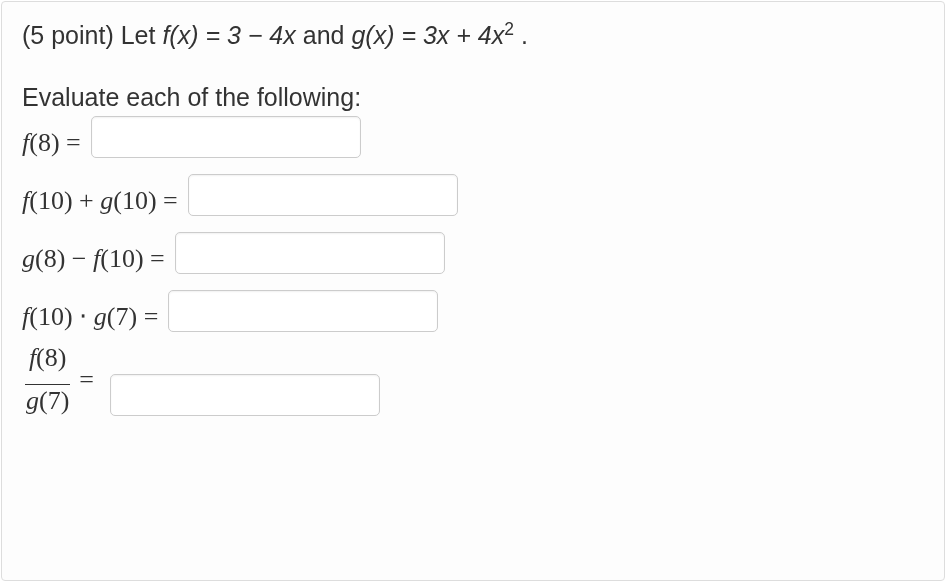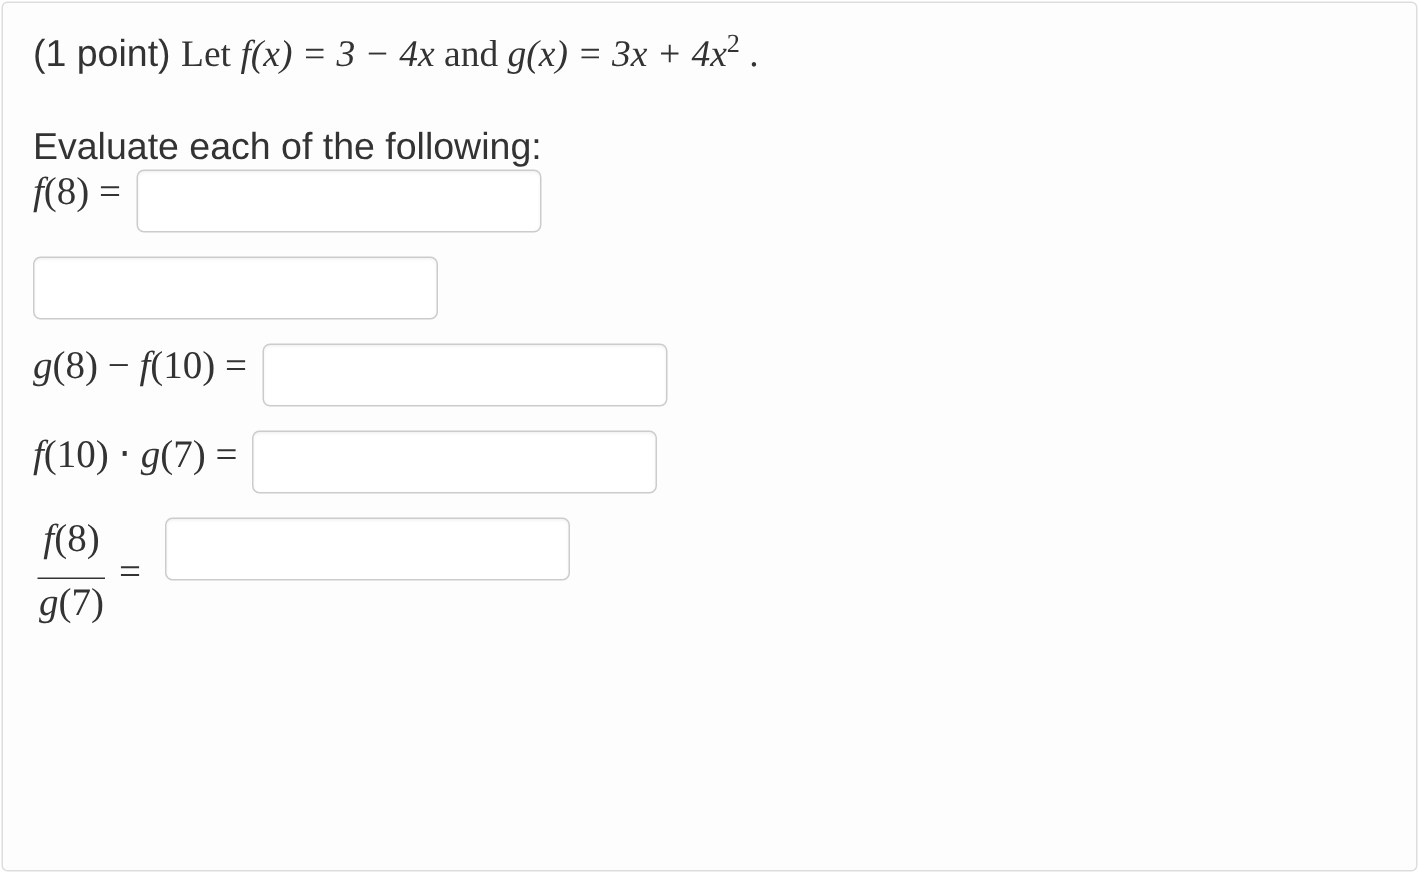--- a/index.html
+++ b/index.html
@@ -25,21 +25,21 @@
   .problem-statement {
     font-size: 25px;
     margin-bottom: 28px;
     line-height: 1.5;
   }
   .instruction {
     font-size: 25px;
   }
   .row {
     display: flex;
-    align-items: flex-start;
+    align-items: flex-end;
     margin-bottom: 12px;
     min-height: 46px;
   }
   .math-label {
     font-family: 'Times New Roman', Times, serif;
     font-size: 26px;
     margin-right: 10px;
     white-space: nowrap;
   }
   .math-label .func {
@@ -76,40 +76,43 @@
     min-height: 72px;
     margin-bottom: 0;
   }
 </style>
 </head>
 <body>
 
 <div class="container">
 
   <div class="problem-statement">
-    <span>(1 point)</span>
-    <span style="font-family:Liberation Serif, serif;">
+    <span>(5 point)</span>
+    <span style="font-family:Liberation Sans, sans-serif;">
       <span>Let</span>
       <span class="func" style="font-style:italic;">f(x) = 3 − 4x</span>
       <span>and</span>
       <span class="func" style="font-style:italic;">g(x) = 3x + 4x</span><sup style="font-style:normal;font-size:0.7em;">2</sup><span> .</span>
     </span>
   </div>
 
   <div class="instruction">Evaluate each of the following:</div>
 
   <div class="row">
     <span class="math-label">
       <span class="func">f</span><span>(8)</span><span> =</span>
     </span>
     <input class="answer" type="text" value="" style="">
   </div>
 
 
   <div class="row">
+    <span class="math-label">
+      <span class="func">f</span><span>(10)</span><span> + </span><span class="func">g</span><span>(10)</span><span> =</span>
+    </span>
     <input class="answer" type="text" value="" style="">
   </div>
 
   <div class="row">
     <span class="math-label">
       <span class="func">g</span><span>(8)</span><span> − </span><span class="func">f</span><span>(10)</span><span> =</span>
     </span>
     <input class="answer" type="text" value="" style="">
   </div>
 

